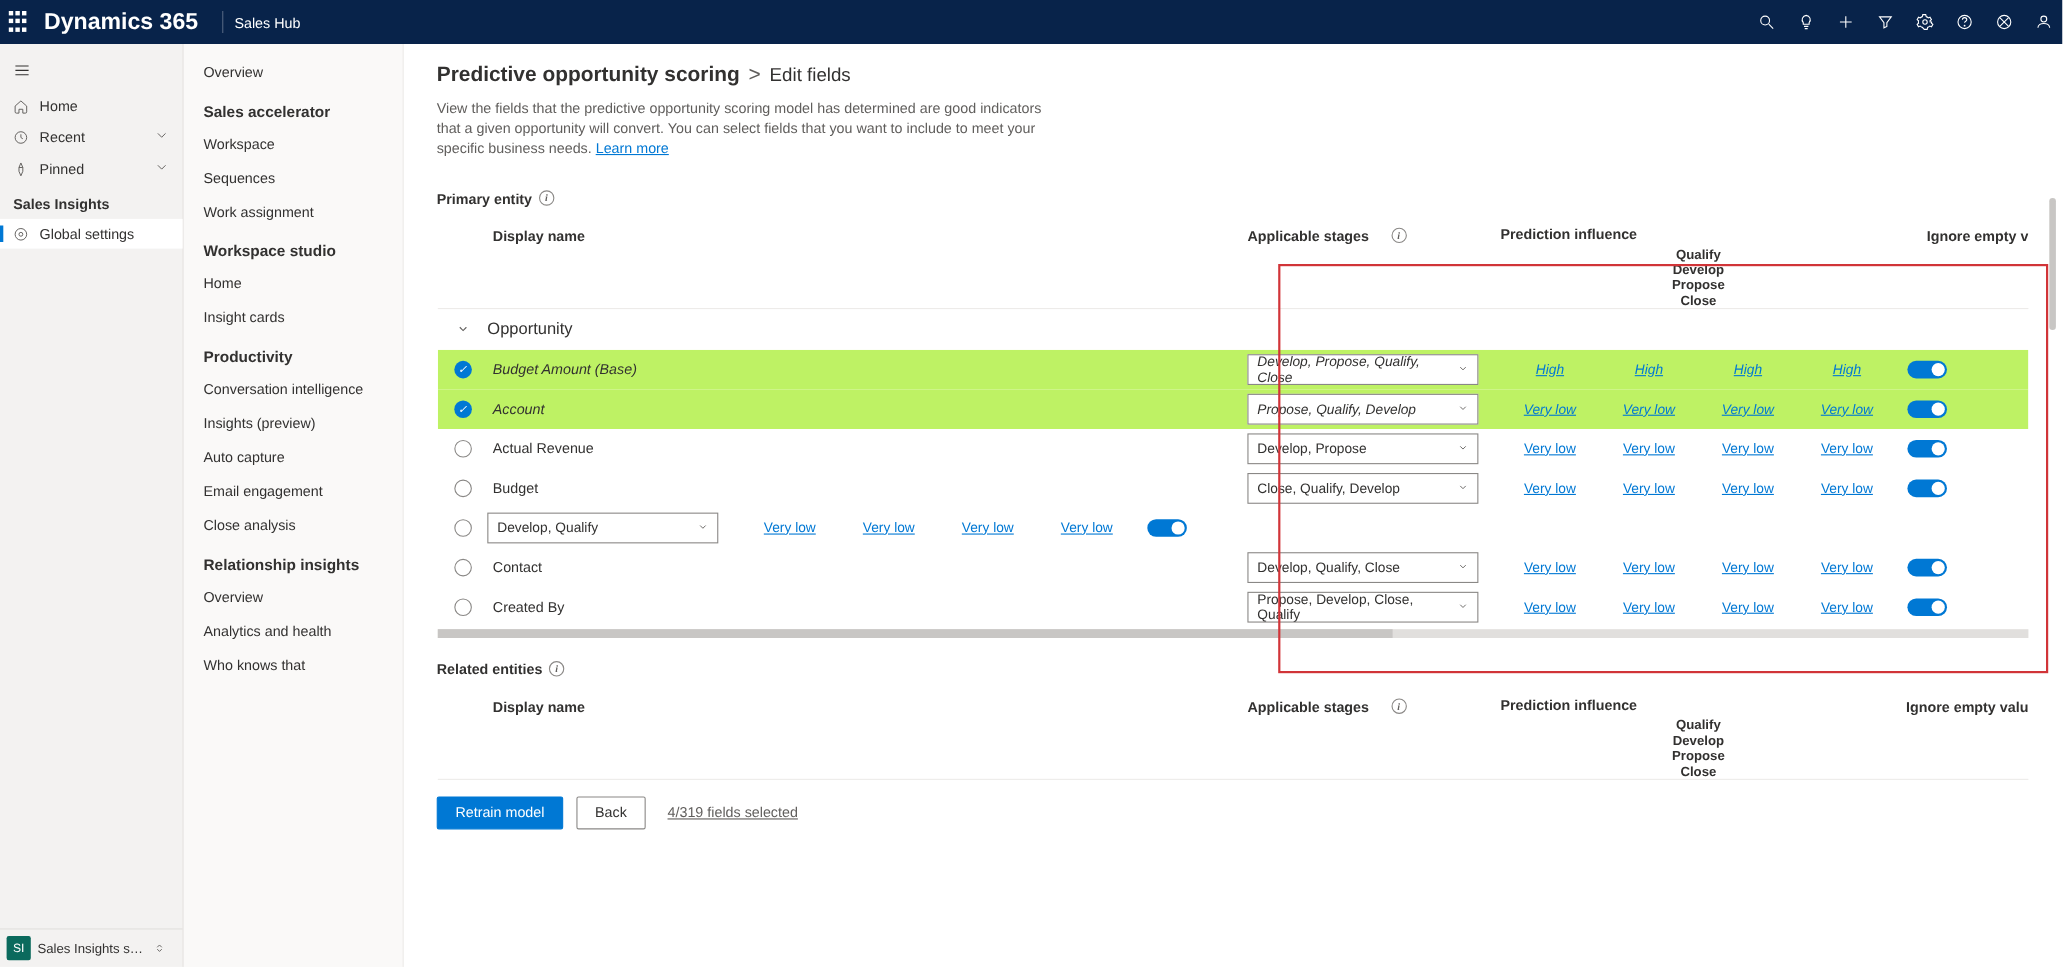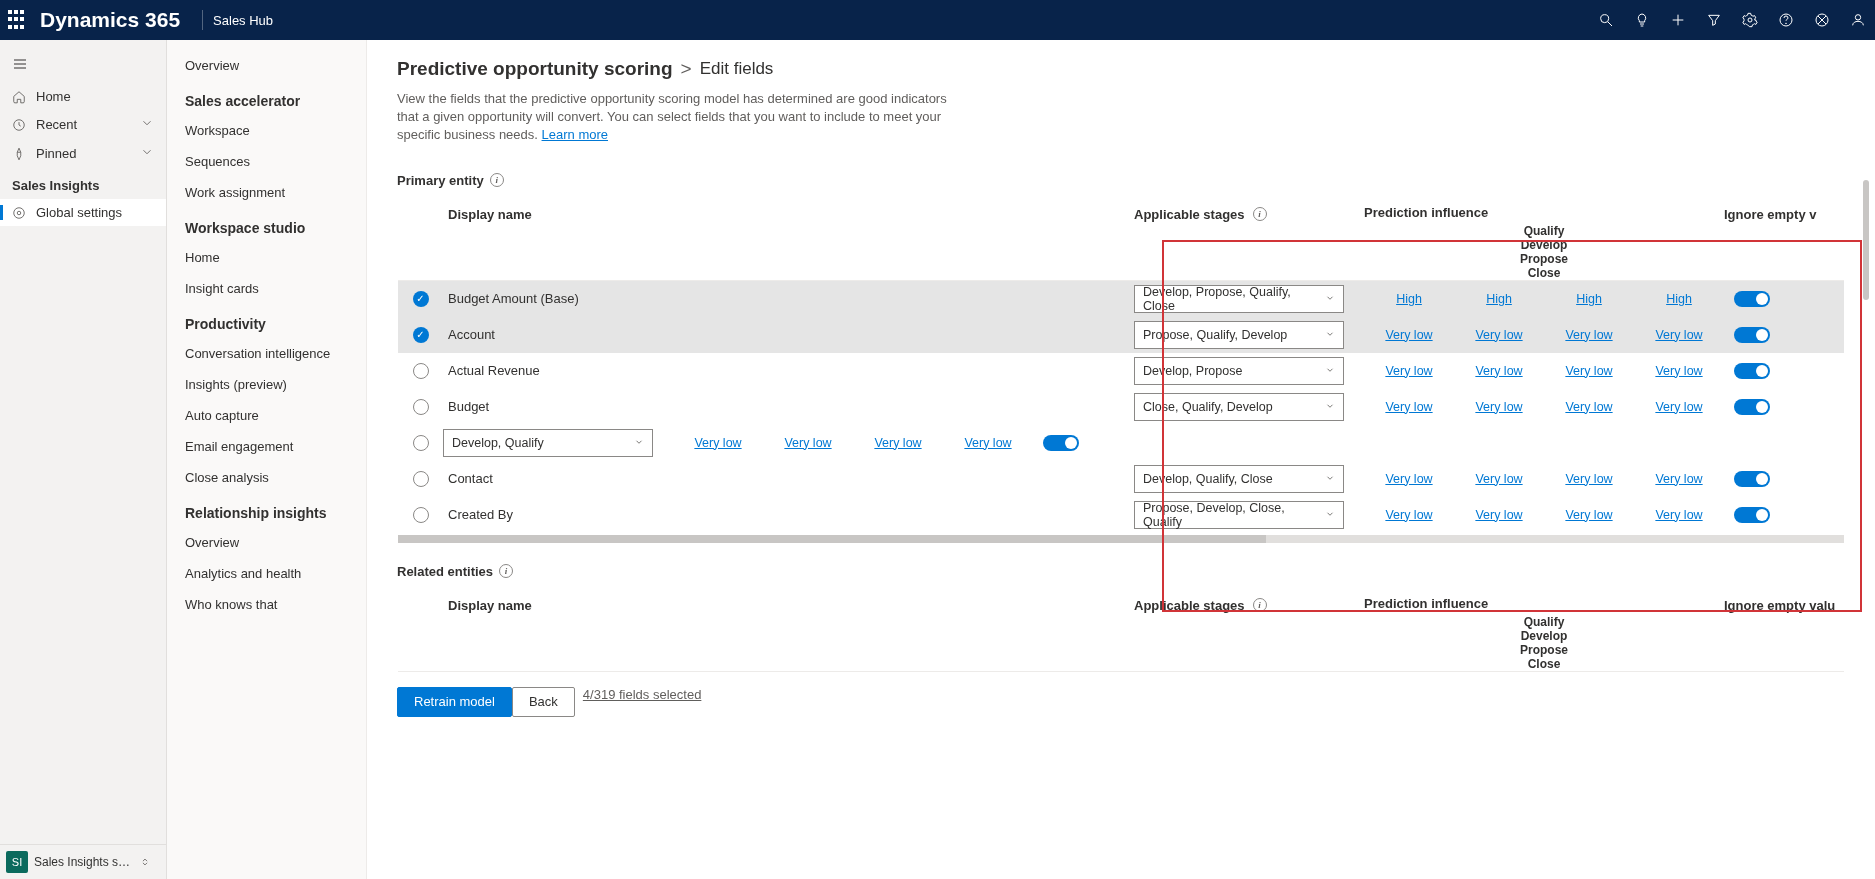--- a/index.html
+++ b/index.html
@@ -51,54 +51,54 @@
   .intro a { color:#0078d4; text-decoration:underline; cursor:pointer; }
   
   .section-label { margin-top:28px; font-size:13px; font-weight:600; display:flex; align-items:center; gap:6px; }
   .info-icon { width:14px; height:14px; border:1px solid #8a8886; border-radius:50%; display:inline-flex; align-items:center; justify-content:center; font-size:9px; color:#605e5c; cursor:pointer; font-style:italic; font-family:serif;}
   
   
   .table-wrap { margin-top:10px; border:1px solid transparent; }
   .thead { display:flex; align-items:flex-start; border-bottom:1px solid #edebe9; padding:6px 0 0 0;}
   .col-check { width:45px; }
   .col-name { flex:1; padding-left:5px; font-weight:600; font-size:13px; padding-top:2px;}
-  .col-stages { width:230px; font-weight:600; font-size:13px; display:flex; align-items:center; gap:8px; padding-top:2px;}
+  .col-stages { width:230px; font-weight:600; font-size:13px; display:flex; align-items:center; gap:20px; padding-top:2px;}
   .col-pred { width:360px; }
   .col-pred-head { font-weight:600; font-size:13px;}
   .col-pred-sub { display:flex; font-size:12px; color:#323130; margin-top:4px;flex-direction:column;}
   .col-pred-sub span { flex:1; text-align:center; font-weight:600; font-size:12px;}
-  .col-ignore { width:120px; font-weight:600; font-size:13px; white-space:nowrap; overflow:hidden; padding-top:2px;}
+  .col-ignore { width:120px; font-weight:600; font-size:13px; white-space:nowrap; overflow:hidden; padding-top:2px;text-align:right;}
   
   .grp-row { display:flex; align-items:center; padding:10px 0; cursor:pointer; }
   .grp-row .chev { width:45px; display:flex; justify-content:center;}
   .grp-row .chev svg { width:12px; height:12px; stroke:#605e5c; fill:none; stroke-width:2;}
   .grp-row .grp-label { font-size:15px; }
   
   .row { display:flex; align-items:center; min-height:36px; }
-  .row.sel { background:#e5e5e5; }
+  .row.sel { background:#bef264;font-style:italic; }
   .row .cell-check { width:45px; display:flex; justify-content:center; }
   .radio { width:16px; height:16px; border:1px solid #8a8886; border-radius:50%; display:flex; align-items:center; justify-content:center; cursor:pointer; background:#fff;}
   .radio.checked { border:none; background:#0078d4; }
   .radio.checked::after { content:"✓"; color:#fff; font-size:10px; }
   .row .cell-name { flex:1; font-size:13px; padding-left:5px; }
   .row .cell-stages { width:230px; padding-right:20px; }
   .stage-select { border:1px solid #8a8886; height:28px; display:flex; align-items:center; padding:0 8px; font-size:12.5px; cursor:pointer; background:#fff; justify-content:space-between; }
   .stage-select .chev svg{ width:10px; height:10px; stroke:#605e5c; fill:none; stroke-width:2;}
   .row .cell-pred { width:360px; display:flex; }
   .pred-link { flex:1; text-align:center; color:#0078d4; text-decoration:underline; font-size:12.5px; cursor:pointer;}
   .row .cell-ignore { width:120px; display:flex; justify-content:flex-start; padding-left:10px;}
   .toggle { width:36px; height:16px; background:#0078d4; border-radius:10px; position:relative; cursor:pointer; }
   .toggle::after { content:""; position:absolute; right:2px; top:2px; width:12px; height:12px; background:#fff; border-radius:50%; }
   
   .highlight-box { position:absolute; border:2px solid #d13438; pointer-events:none; }
   
   .hscroll { height:8px; background:#e1dfdd; margin-top:2px; position:relative;}
   .hscroll-thumb { position:absolute; left:0; width:60%; height:100%; background:#c8c6c4;}
   
-  .footer { display:flex; align-items:flex-start; padding:14px 0;}
+  .footer { display:flex; align-items:center; gap:12px; padding:14px 0;}
   .btn { height:30px; padding:0 16px; font-size:13px; border-radius:2px; cursor:pointer; display:flex; align-items:center;}
   .btn-primary { background:#0078d4; color:#fff; border:1px solid #0078d4;}
   .btn-secondary { background:#fff; border:1px solid #8a8886; color:#323130;}
   .footer-status { font-size:13px; color:#605e5c; margin-left:8px;text-decoration:underline;}
   
   .vscroll { position:absolute; right:4px; top:140px; width:10px; height:600px; background:transparent;}
   .vscroll-thumb { width:6px; height:120px; background:#c8c6c4; border-radius:3px; margin-left:2px;}
   
   .table-scroll { overflow:hidden; }
 </style>
@@ -273,20 +273,28 @@
           <div class="col-pred-sub">
             <span>Qualify</span>
             <span>Develop</span>
             <span>Propose</span>
             <span>Close</span>
           </div>
         </div>
         <div class="col-ignore">Ignore empty v</div>
       </div>
 
+      <div class="grp-row">
+        <span class="chev">
+            <svg viewBox="0 0 24 24">
+              <path d="M6 9l6 6 6-6"></path>
+            </svg>
+          </span>
+        <span class="grp-label">Opportunity</span>
+      </div>
 
       <div class="table-scroll" id="rows-container">
           <div class="row sel">
     <div class="cell-check">
               <div class="radio checked"></div>
             </div>
     <div class="cell-name">Budget Amount (Base)</div>
     <div class="cell-stages">
       <div class="stage-select">
         <span>Develop, Propose, Qualify, Close</span>

